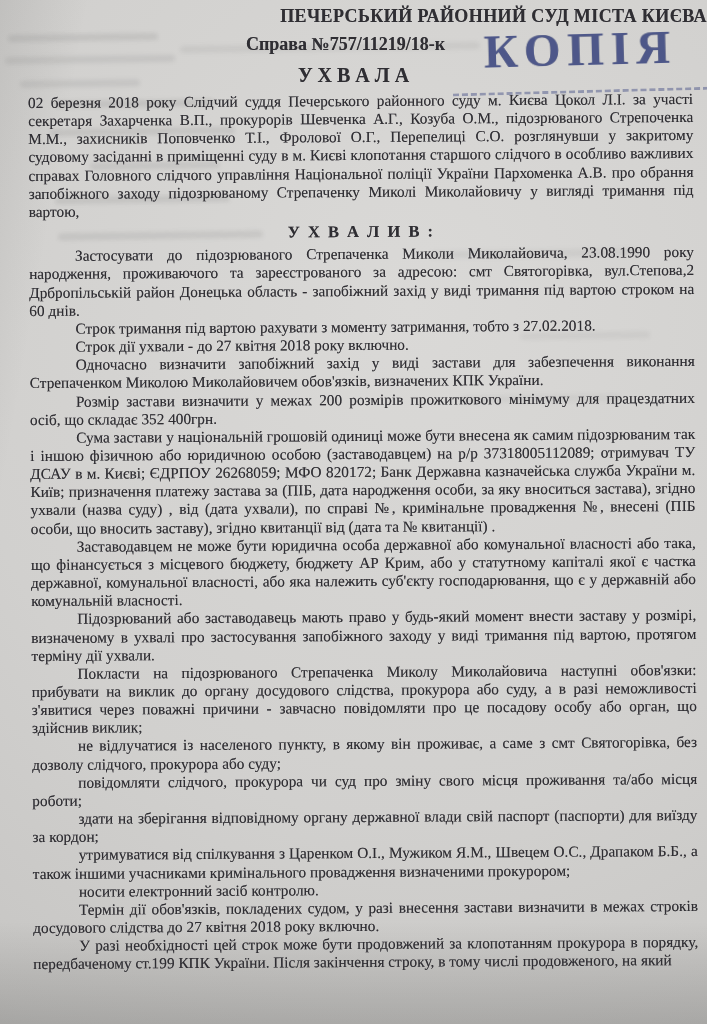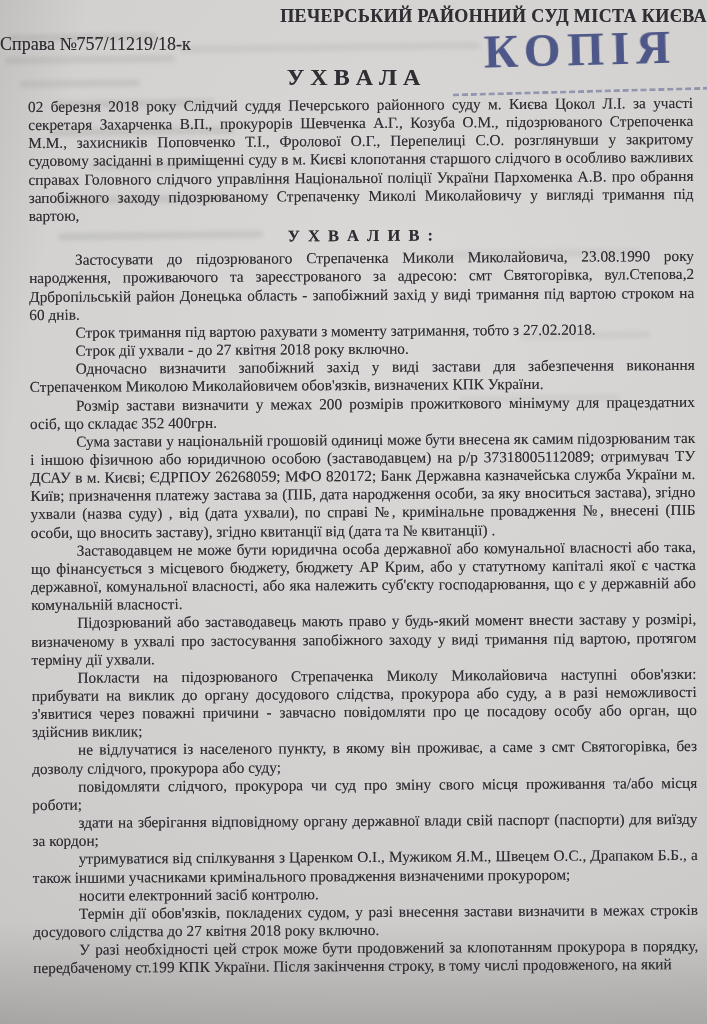--- a/index.html
+++ b/index.html
@@ -23,22 +23,22 @@
   
   .smudge {
     position: absolute;
     background: rgba(110,110,108,0.20);
     border-radius: 4px;
     filter: blur(2.3px);
     transform: rotate(-0.8deg);
   }
   .header { position: relative; padding-top: 6px; z-index: 2; }
   .court  { text-align: right; font-weight: bold; font-size: 18px; letter-spacing: 0.4px; }
-  .case   { text-align: left; padding-right: 16px; font-weight: normal; font-size: 18px; margin-top: 7px; position: relative; z-index: 2; }
-  .title, .subtitle { text-align: center; font-weight: bold; font-size: 24px; }
+  .case   { text-align: center; padding-right: 16px; font-weight: bold; font-size: 18px; margin-top: 7px; position: relative; z-index: 2; }
+  .title, .subtitle { text-align: center; font-weight: bold; font-size: 20px; }
   .title    { margin-top: 9px; }
   .subtitle { margin-top: 1px; }
   .stamp {
     position: absolute;
     left: 452px; top: 16px;
     width: 262px; height: 74px;
     z-index: 3;
     transform: rotate(-1.5deg);
     border-bottom: 3px dashed rgba(70,84,155,0.50);
     border-right: 3px dashed rgba(70,84,155,0.55);

